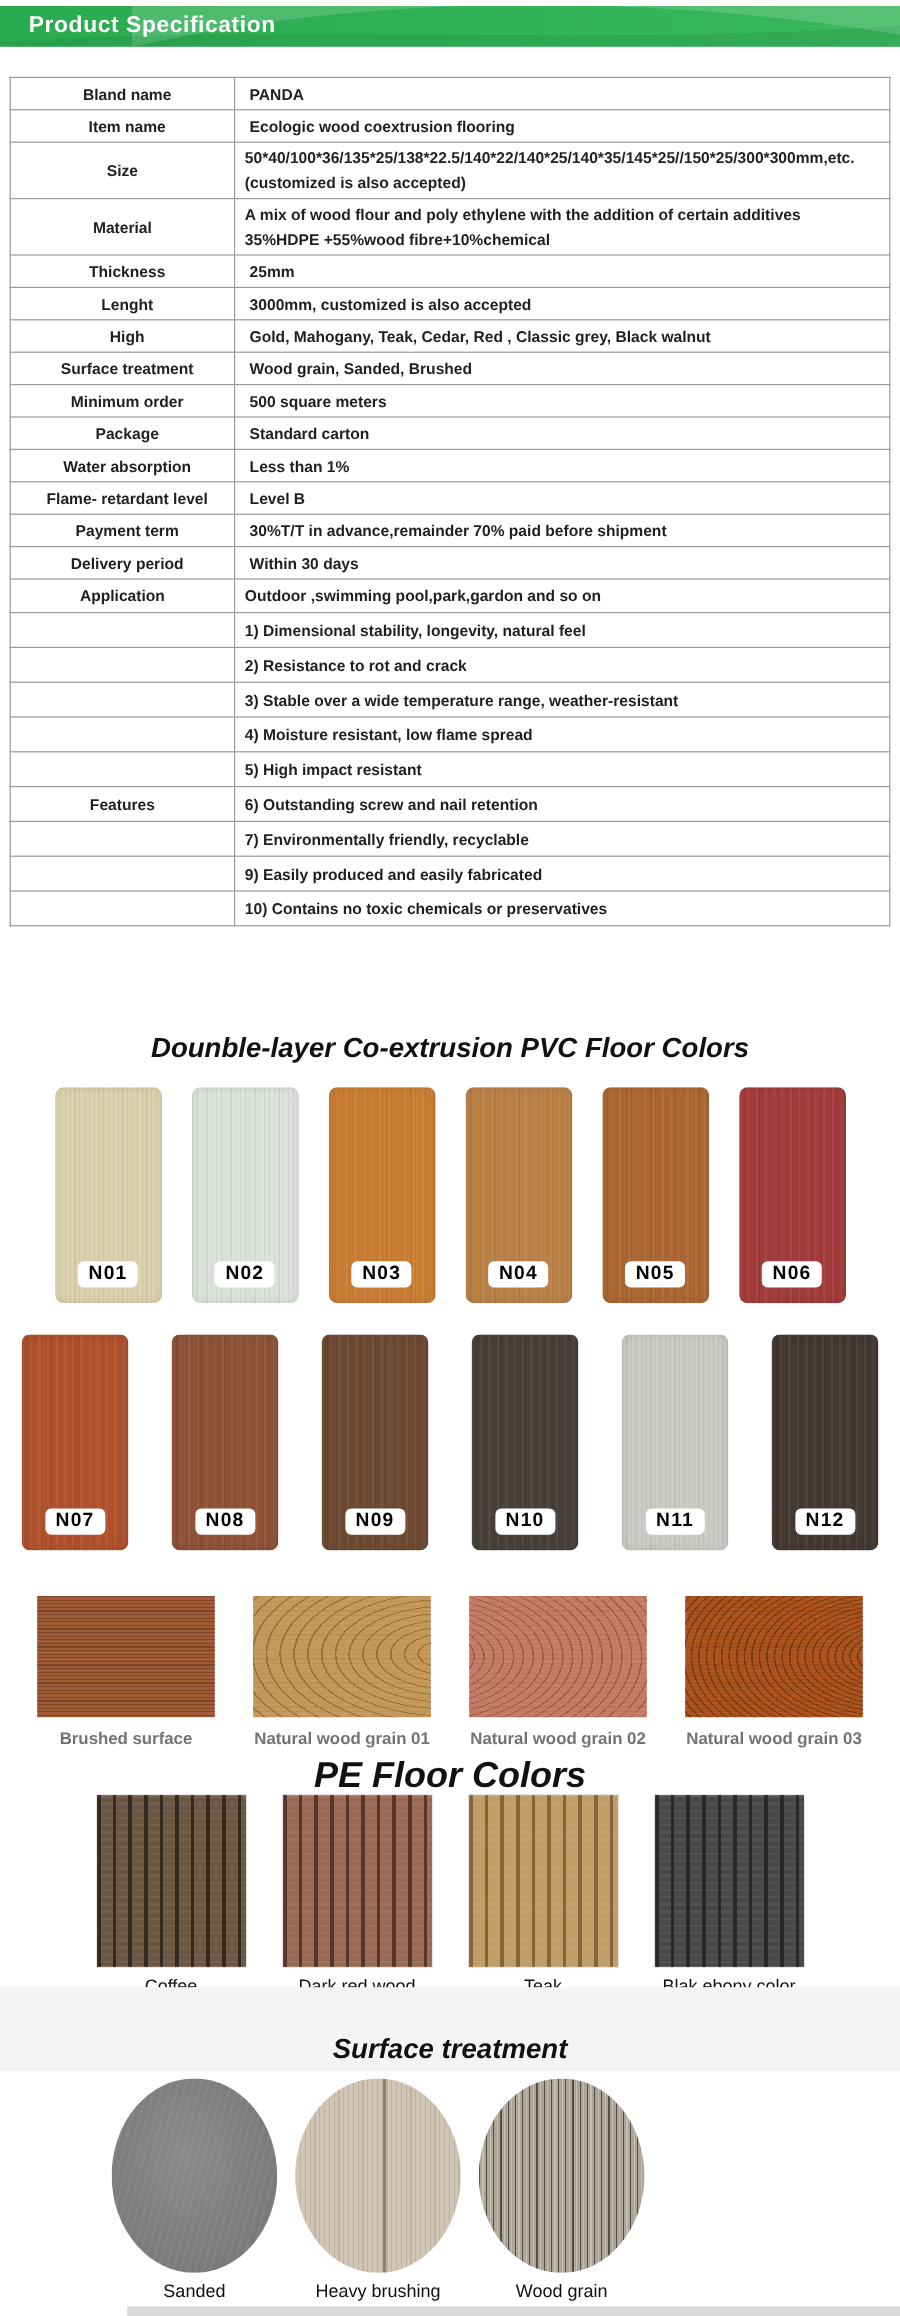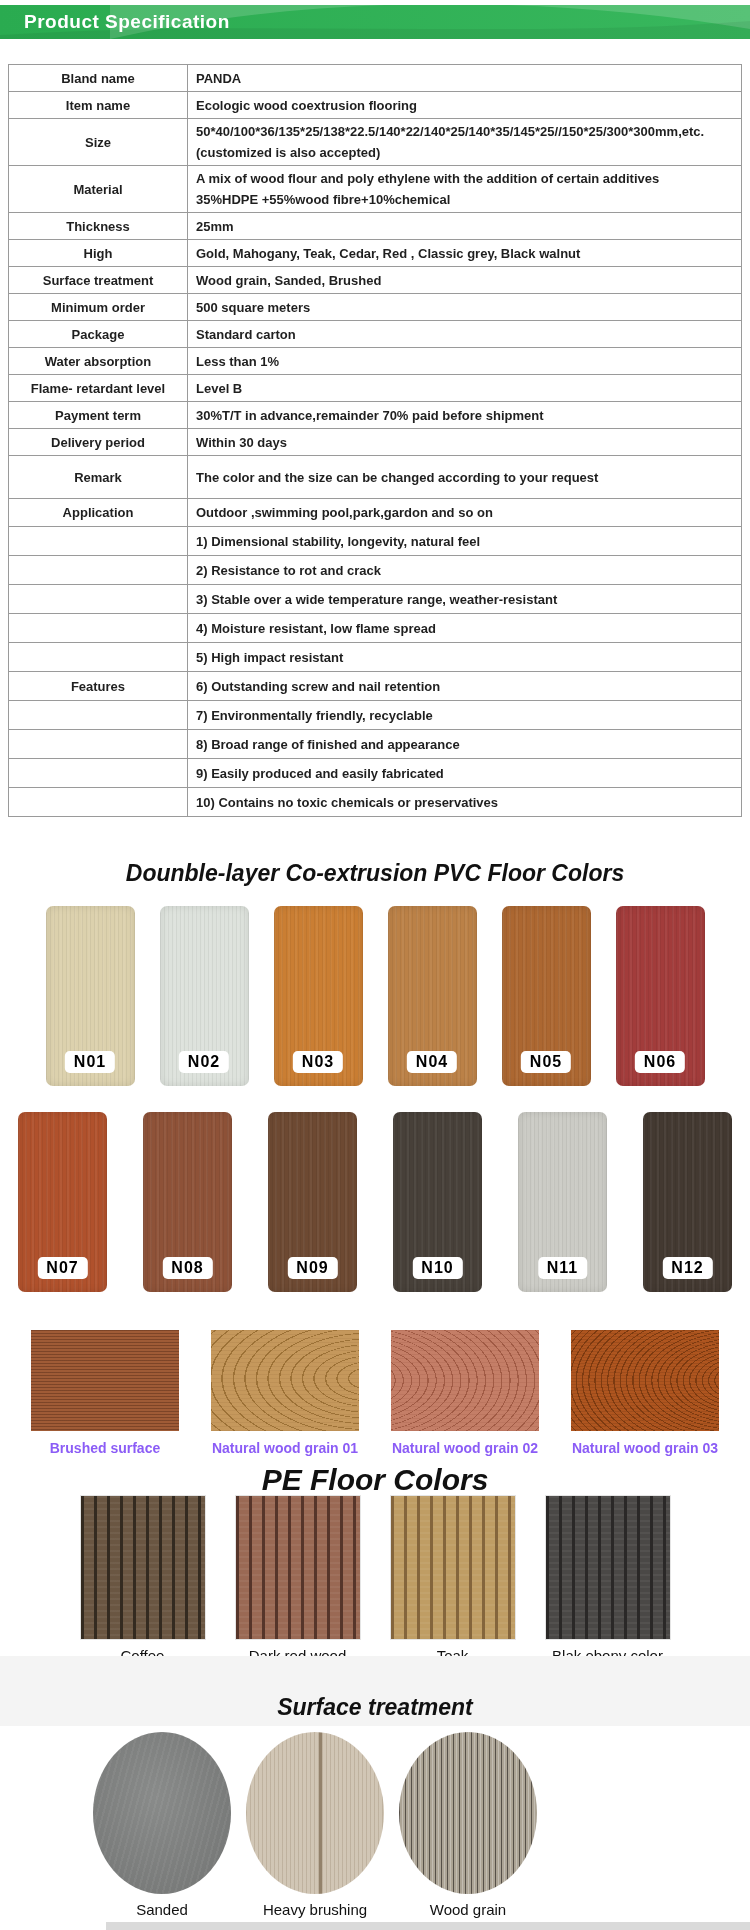--- a/index.html
+++ b/index.html
@@ -10,21 +10,21 @@
   .banner{position:absolute;top:5px;left:0;width:750px;height:34px;background:linear-gradient(90deg,#2aab50,#38b75d);overflow:hidden;}
   .banner svg{position:absolute;inset:0;}
   .banner-title{position:absolute;left:24px;top:0;line-height:34px;color:#ffffff;font-size:19px;font-weight:700;letter-spacing:0.5px;}
 
   
   .spec{position:absolute;top:64px;left:8px;width:734px;border-collapse:collapse;table-layout:fixed;
         font-size:13px;font-weight:700;color:#1f1f1f;}
   .spec td{border:1px solid #9a9a9a;vertical-align:middle;overflow:hidden;}
   .spec td.lab{width:170px;text-align:center;padding:0 4px;}
   .spec td.val{padding:0 8px;}
-  .spec tr.h1 td{height:26px;}
+  .spec tr.h1 td{height:26px;padding-left:12px;}
   .spec tr.h2 td{height:46px;}
   .spec tr.hr td{height:42px;}
   .spec tr.ha td{height:27px;}
   .spec tr.hf td{height:28px;}
   .spec .vline{line-height:21px;}
 
   
   .sec-title{position:absolute;left:0;width:750px;margin:0;text-align:center;
              font-style:italic;font-weight:700;color:#111;}
   .pvc-title{top:860px;font-size:23px;}
@@ -46,21 +46,21 @@
   .texture-row{position:absolute;top:1330px;left:0;width:750px;display:flex;justify-content:center;gap:32px;}
   .tex-item{display:flex;flex-direction:column;align-items:center;}
   .tex-img{width:148px;height:101px;background-color:var(--base);}
   .brushed-horizontal{background-image:repeating-linear-gradient(to bottom, rgba(45,16,5,0.30) 0 1px, transparent 1px 3px);}
   .cathedral{background-image:repeating-radial-gradient(ellipse 130% 95% at 108% 48%, transparent 0 10px, var(--grain) 10px 11.5px),
              repeating-linear-gradient(to bottom, rgba(120,80,35,0.10) 0 1px, transparent 1px 4px);}
   .wavy{background-image:repeating-radial-gradient(ellipse 160% 120% at -30% 50%, transparent 0 7px, var(--grain) 7px 8.2px),
         repeating-linear-gradient(to bottom, rgba(130,60,40,0.12) 0 1px, transparent 1px 4px);}
   .vee{background-image:repeating-radial-gradient(ellipse 135% 105% at 118% 50%, transparent 0 5px, var(--grain) 5px 6.3px),
        repeating-linear-gradient(to bottom, rgba(70,30,8,0.15) 0 1px, transparent 1px 3px);}
-  .tex-label{margin-top:9px;font-size:14px;font-weight:600;color:#8b5cf6;}
+  .tex-label{margin-top:9px;font-size:14px;font-weight:600;color:#737373;}
 
   
   .pe-row{position:absolute;top:1496px;left:0;width:750px;display:flex;justify-content:center;gap:31px;}
   .pe-item{display:flex;flex-direction:column;align-items:center;}
   .pe-img{width:124px;height:143px;background-color:var(--base);
      background-image:repeating-linear-gradient(to right, var(--groove) 0 3px, transparent 3px 13px),
                       repeating-linear-gradient(to bottom, rgba(255,255,255,0.05) 0 2px, transparent 2px 6px);
      box-shadow:0 0 0 1px rgba(0,0,0,0.10);}
   .pe-label{margin-top:8px;font-size:15px;font-weight:400;color:#111;}
 
@@ -114,20 +114,24 @@
           <td class="val">
             <div class="vline">A mix of wood flour and poly ethylene with the addition of certain additives</div>
             <div class="vline">35%HDPE +55%wood fibre+10%chemical</div>
           </td>
         </tr>
         <tr class="h1">
           <td class="lab">Thickness</td>
           <td class="val">25mm</td>
         </tr>
         <tr class="h1">
+          <td class="lab">Lenght</td>
+          <td class="val">3000mm, customized is also accepted</td>
+        </tr>
+        <tr class="h1">
           <td class="lab">High</td>
           <td class="val">Gold, Mahogany, Teak, Cedar, Red , Classic grey, Black walnut</td>
         </tr>
         <tr class="h1">
           <td class="lab">Surface treatment</td>
           <td class="val">Wood grain, Sanded, Brushed</td>
         </tr>
         <tr class="h1">
           <td class="lab">Minimum order</td>
           <td class="val">500 square meters</td>
@@ -144,24 +148,20 @@
           <td class="lab">Flame- retardant level</td>
           <td class="val">Level B</td>
         </tr>
         <tr class="h1">
           <td class="lab">Payment term</td>
           <td class="val">30%T/T in advance,remainder 70% paid before shipment</td>
         </tr>
         <tr class="h1">
           <td class="lab">Delivery period</td>
           <td class="val">Within 30 days</td>
-        </tr>
-        <tr class="hr">
-          <td class="lab">Remark</td>
-          <td class="val">The color and the size can be changed according to your request</td>
         </tr>
         <tr class="ha">
           <td class="lab">Application</td>
           <td class="val">Outdoor ,swimming pool,park,gardon and so on</td>
         </tr>
         <tr class="hf">
           <td class="lab"></td>
           <td class="val">1) Dimensional stability, longevity, natural feel</td>
         </tr>
         <tr class="hf">
@@ -180,24 +180,20 @@
           <td class="lab"></td>
           <td class="val">5) High impact resistant</td>
         </tr>
         <tr class="hf">
           <td class="lab">Features</td>
           <td class="val">6) Outstanding screw and nail retention</td>
         </tr>
         <tr class="hf">
           <td class="lab"></td>
           <td class="val">7) Environmentally friendly, recyclable</td>
-        </tr>
-        <tr class="hf">
-          <td class="lab"></td>
-          <td class="val">8) Broad range of finished and appearance</td>
         </tr>
         <tr class="hf">
           <td class="lab"></td>
           <td class="val">9) Easily produced and easily fabricated</td>
         </tr>
         <tr class="hf">
           <td class="lab"></td>
           <td class="val">10) Contains no toxic chemicals or preservatives</td>
         </tr>
       </tbody>

